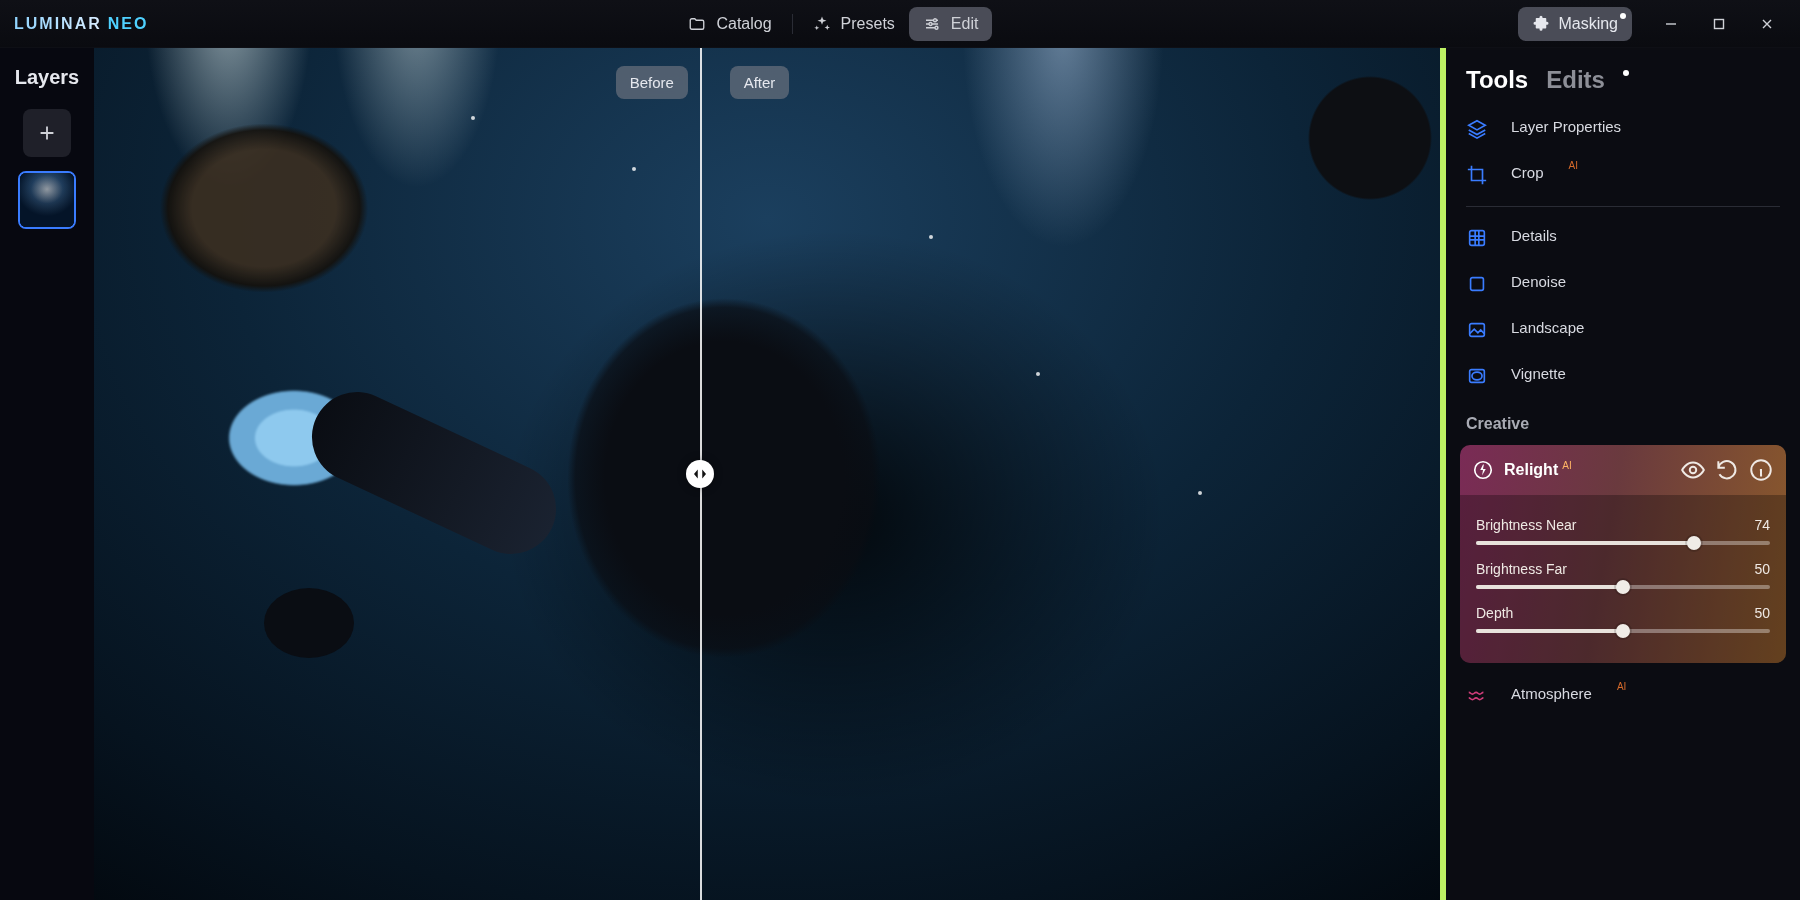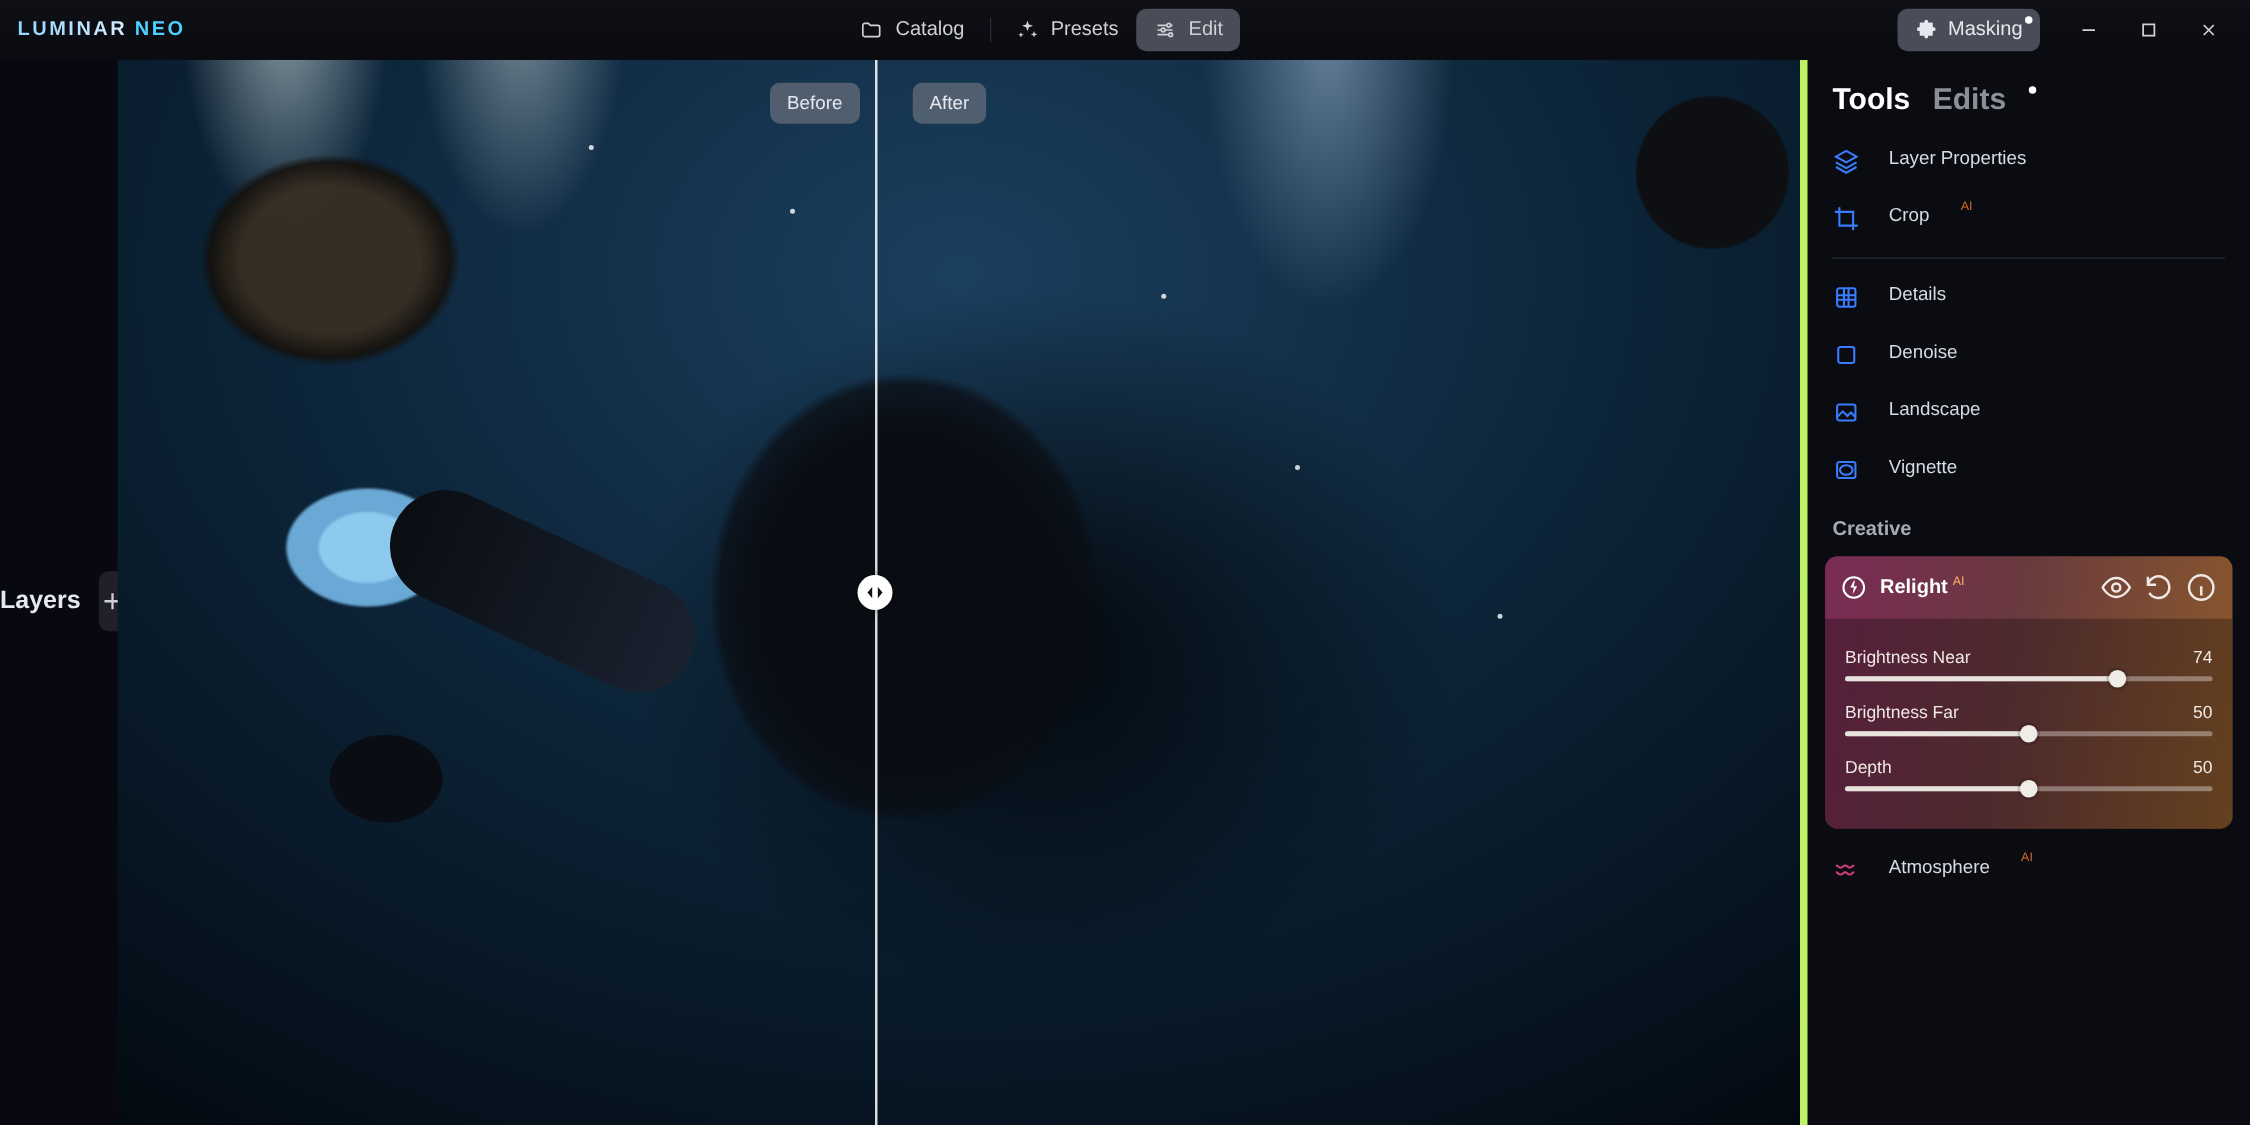--- a/index.html
+++ b/index.html
@@ -32,21 +32,21 @@
   .pill.active{background:var(--pillActive)}
   .sep{width:1px;height:20px;background:var(--divider);margin:0 6px}
   .right{margin-left:auto;display:flex;align-items:center;gap:8px}
   .extras{display:inline-flex;align-items:center;gap:8px;background:var(--pillActive);border-radius:8px;padding:8px 14px;cursor:pointer;position:relative}
   .dot{width:6px;height:6px;background:#fff;border-radius:50%;position:absolute;top:6px;right:6px}
   .winbtns{display:flex;gap:2px;margin-left:8px}
   .winbtn{width:46px;height:34px;display:flex;align-items:center;justify-content:center;color:#cfd1d7;border-radius:4px;cursor:pointer}
   
   .main{display:grid;grid-template-columns:94px 1fr 360px;min-height:0}
   
-  .layers{background:#070810;display:flex;align-items:center;gap:14px;padding-top:14px}
+  .layers{background:#070810;display:flex;flex-direction:column;align-items:center;gap:14px;padding-top:14px}
   .layers h3{font-size:20px;margin:4px 0 6px 0;font-weight:700}
   .addbtn{width:48px;height:48px;border-radius:8px;background:#1f2029;display:flex;align-items:center;justify-content:center;cursor:pointer}
   .thumb{width:58px;height:58px;border-radius:8px;border:2px solid var(--accent);overflow:hidden;cursor:pointer}
   .thumb .img{width:100%;height:100%;background:radial-gradient(40px 36px at 50% 30%, rgba(255,255,255,.55), rgba(100,160,220,.25) 40%, rgba(4,20,40,1) 75%), linear-gradient(#0a2038,#020812)}
   
   .canvas{position:relative;overflow:hidden}
   .image{position:absolute;inset:0;background:
     radial-gradient(600px 520px at 55% 55%, rgba(0,0,0,.8), rgba(0,0,0,0) 55%),
     radial-gradient(120px 260px at 10% -5%, rgba(240,255,255,.55), rgba(240,255,255,0) 70%),
     radial-gradient(120px 260px at 24% -5%, rgba(240,255,255,.45), rgba(240,255,255,0) 70%),

